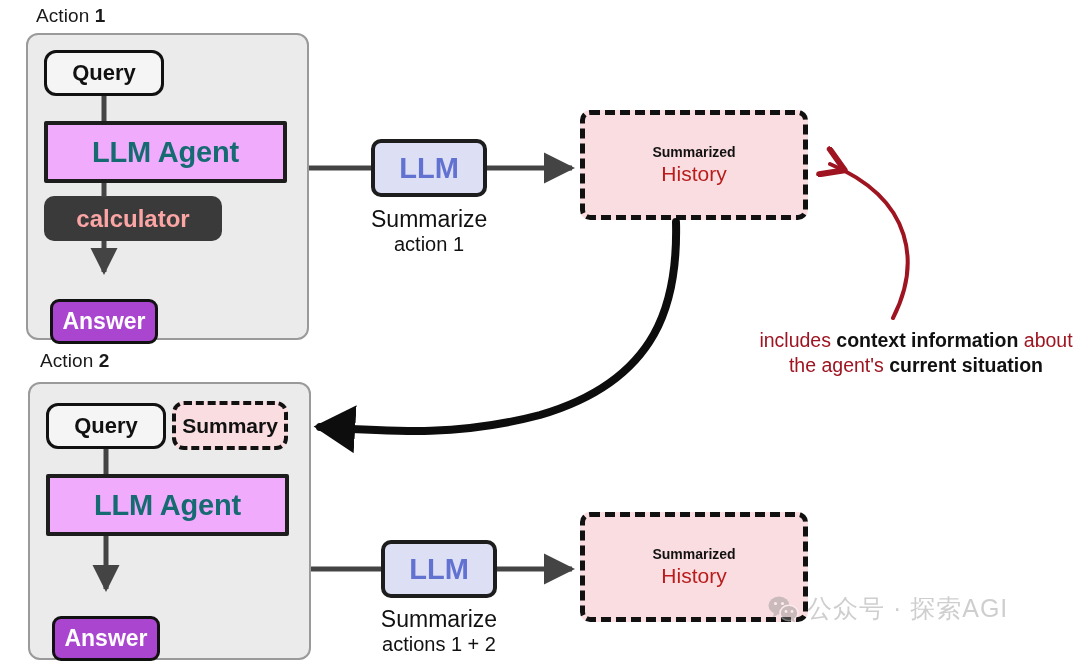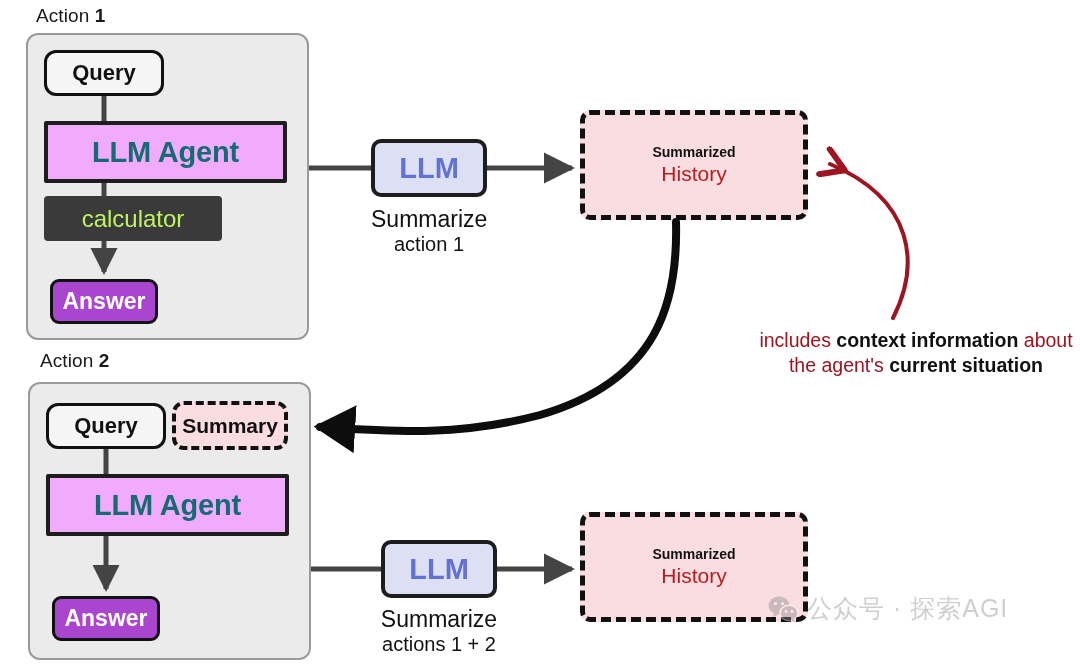--- a/index.html
+++ b/index.html
@@ -65,33 +65,34 @@
     border: 4px solid #1d1d1d;
     border-radius: 2px;
     font-size: 29px;
     font-weight: bold;
     color: #156b71;
     letter-spacing: -0.2px;
   }
 
   .node-tool {
     background: #3a3a3a;
-    border-radius: 4px;
+    border-radius: 10px;
     font-size: 24px;
-    font-weight: normal;
-    color: #bef264;
+    font-weight: bold;
+    color: #fca5a5;
   }
 
   .node-answer {
     background: #a945cf;
     border: 3px solid #111111;
     border-radius: 9px;
     font-size: 23px;
     font-weight: bold;
     color: #ffffff;
+    margin-top: 20px;
   }
 
   .node-llm {
     background: #dde0f5;
     border: 4px solid #1d1d1d;
     border-radius: 10px;
     font-size: 29px;
     font-weight: bold;
     color: #6272d0;
   }

